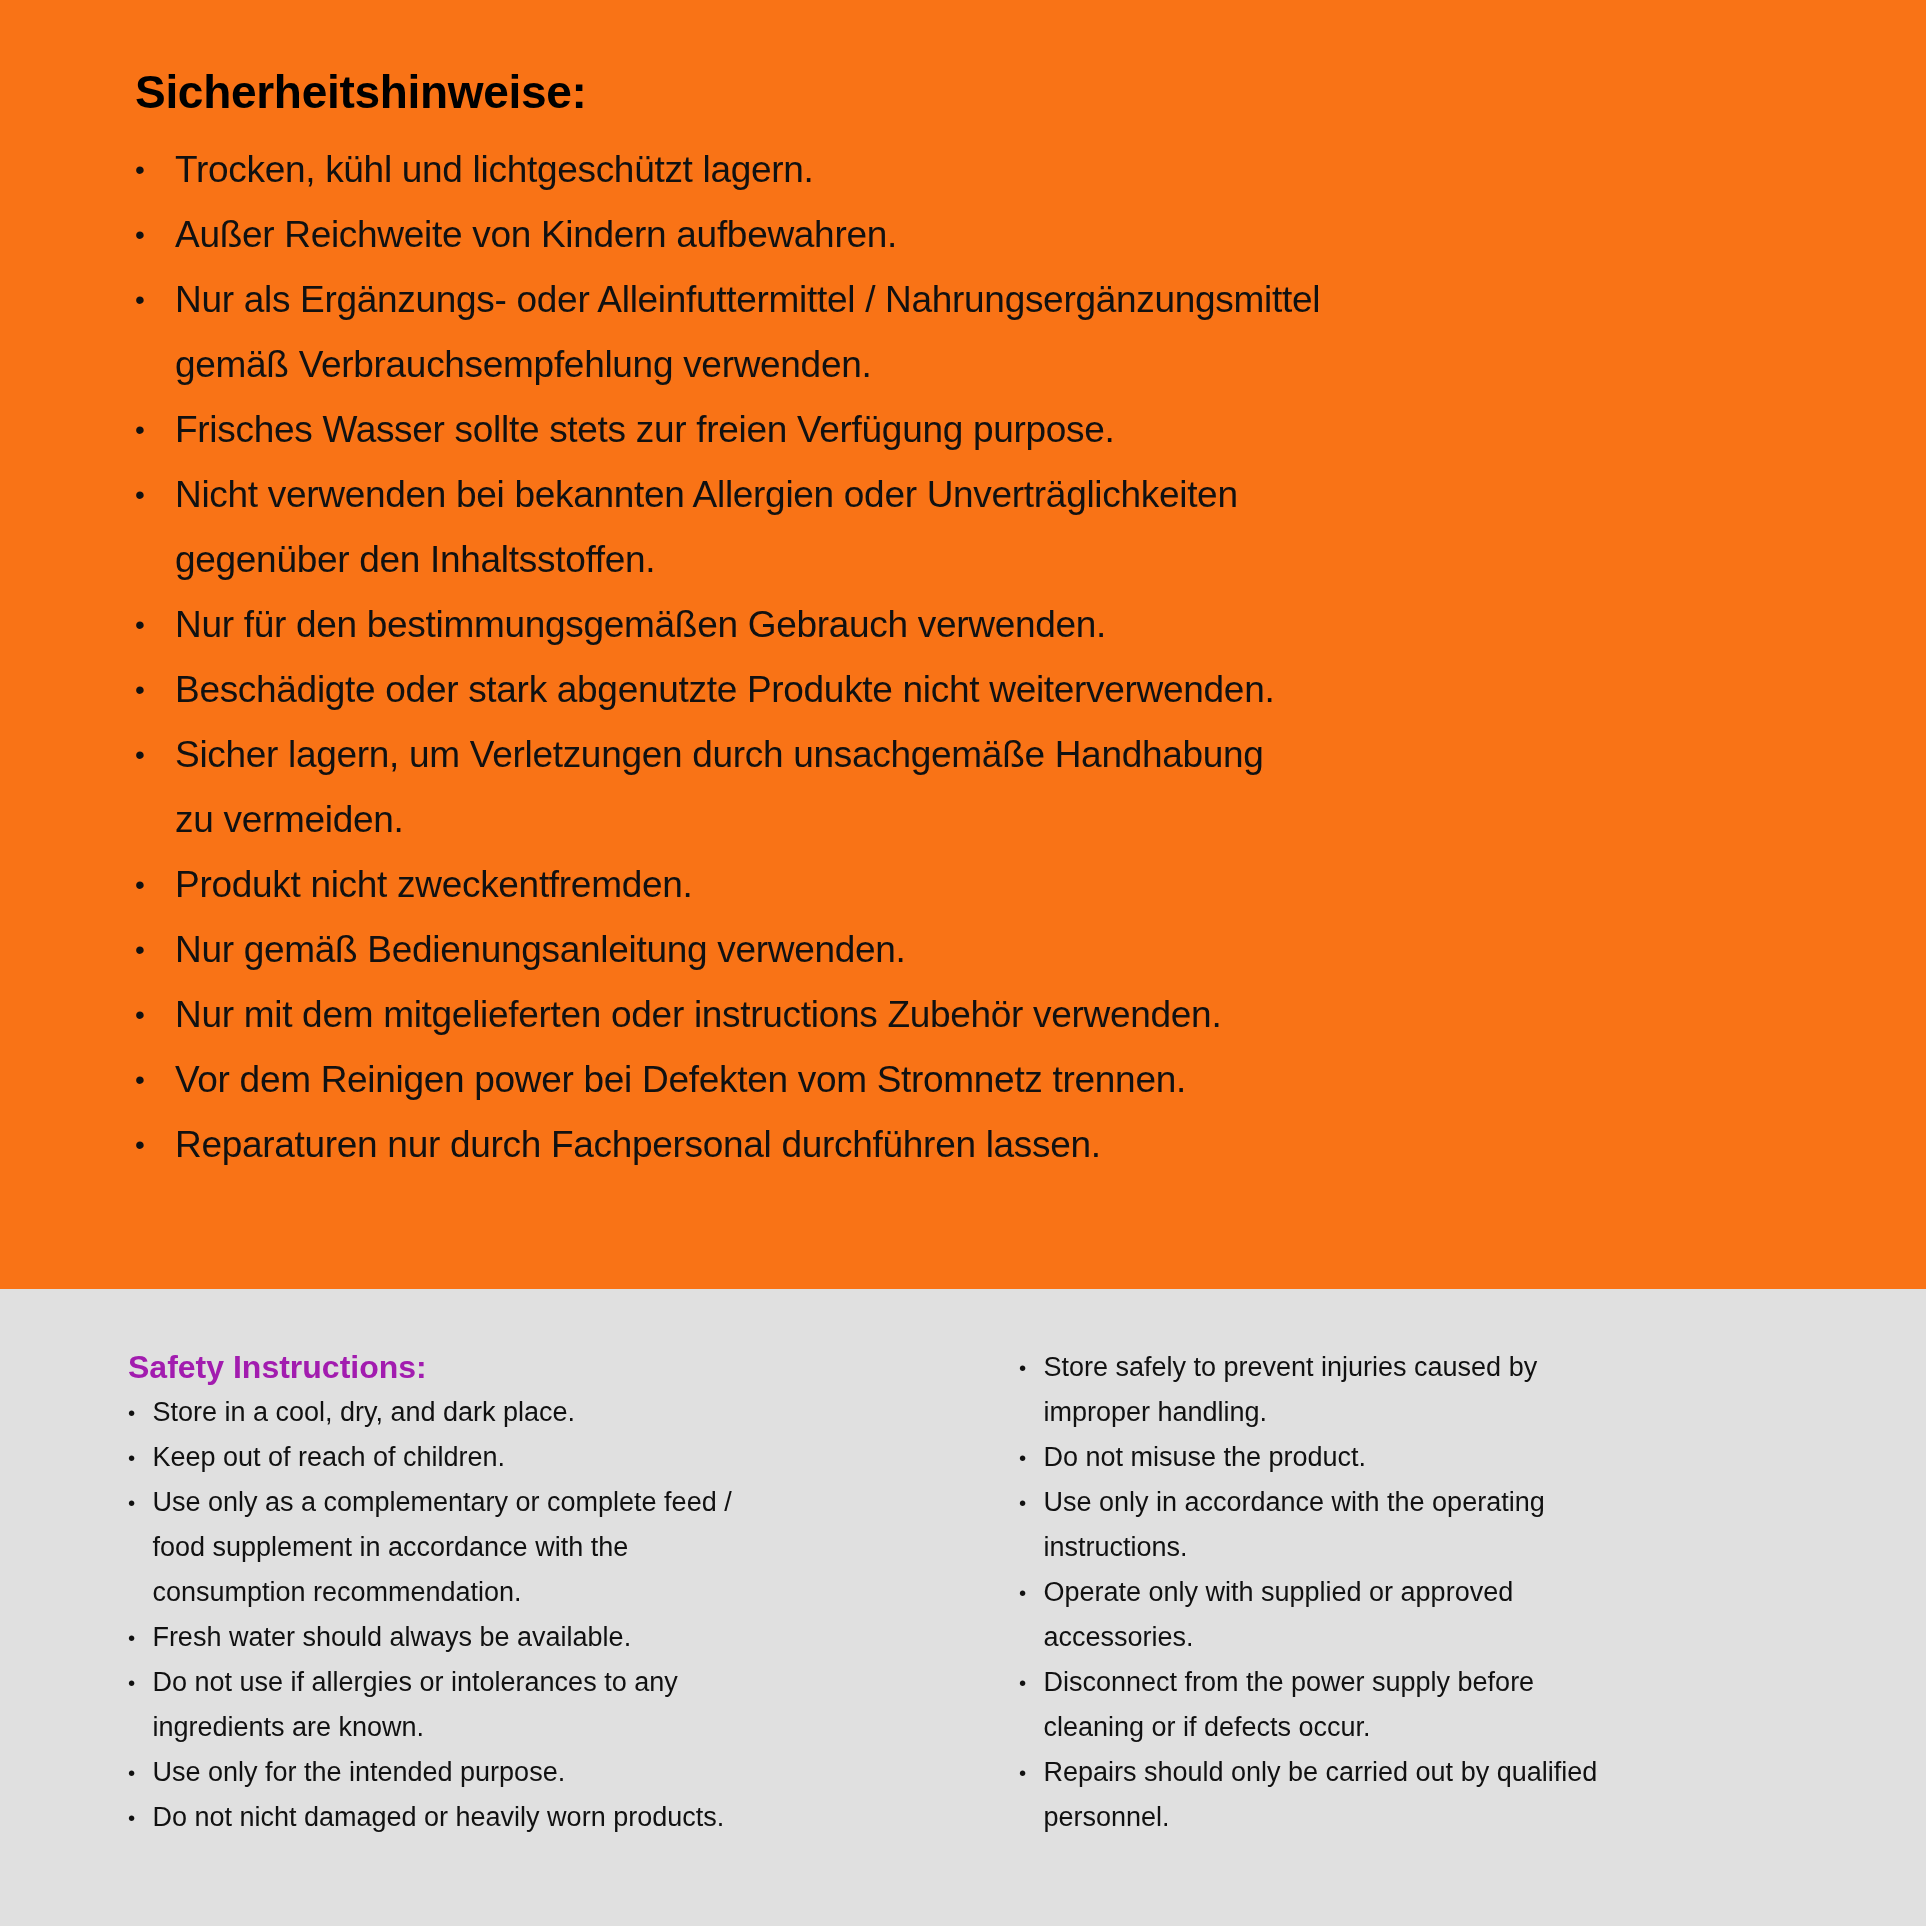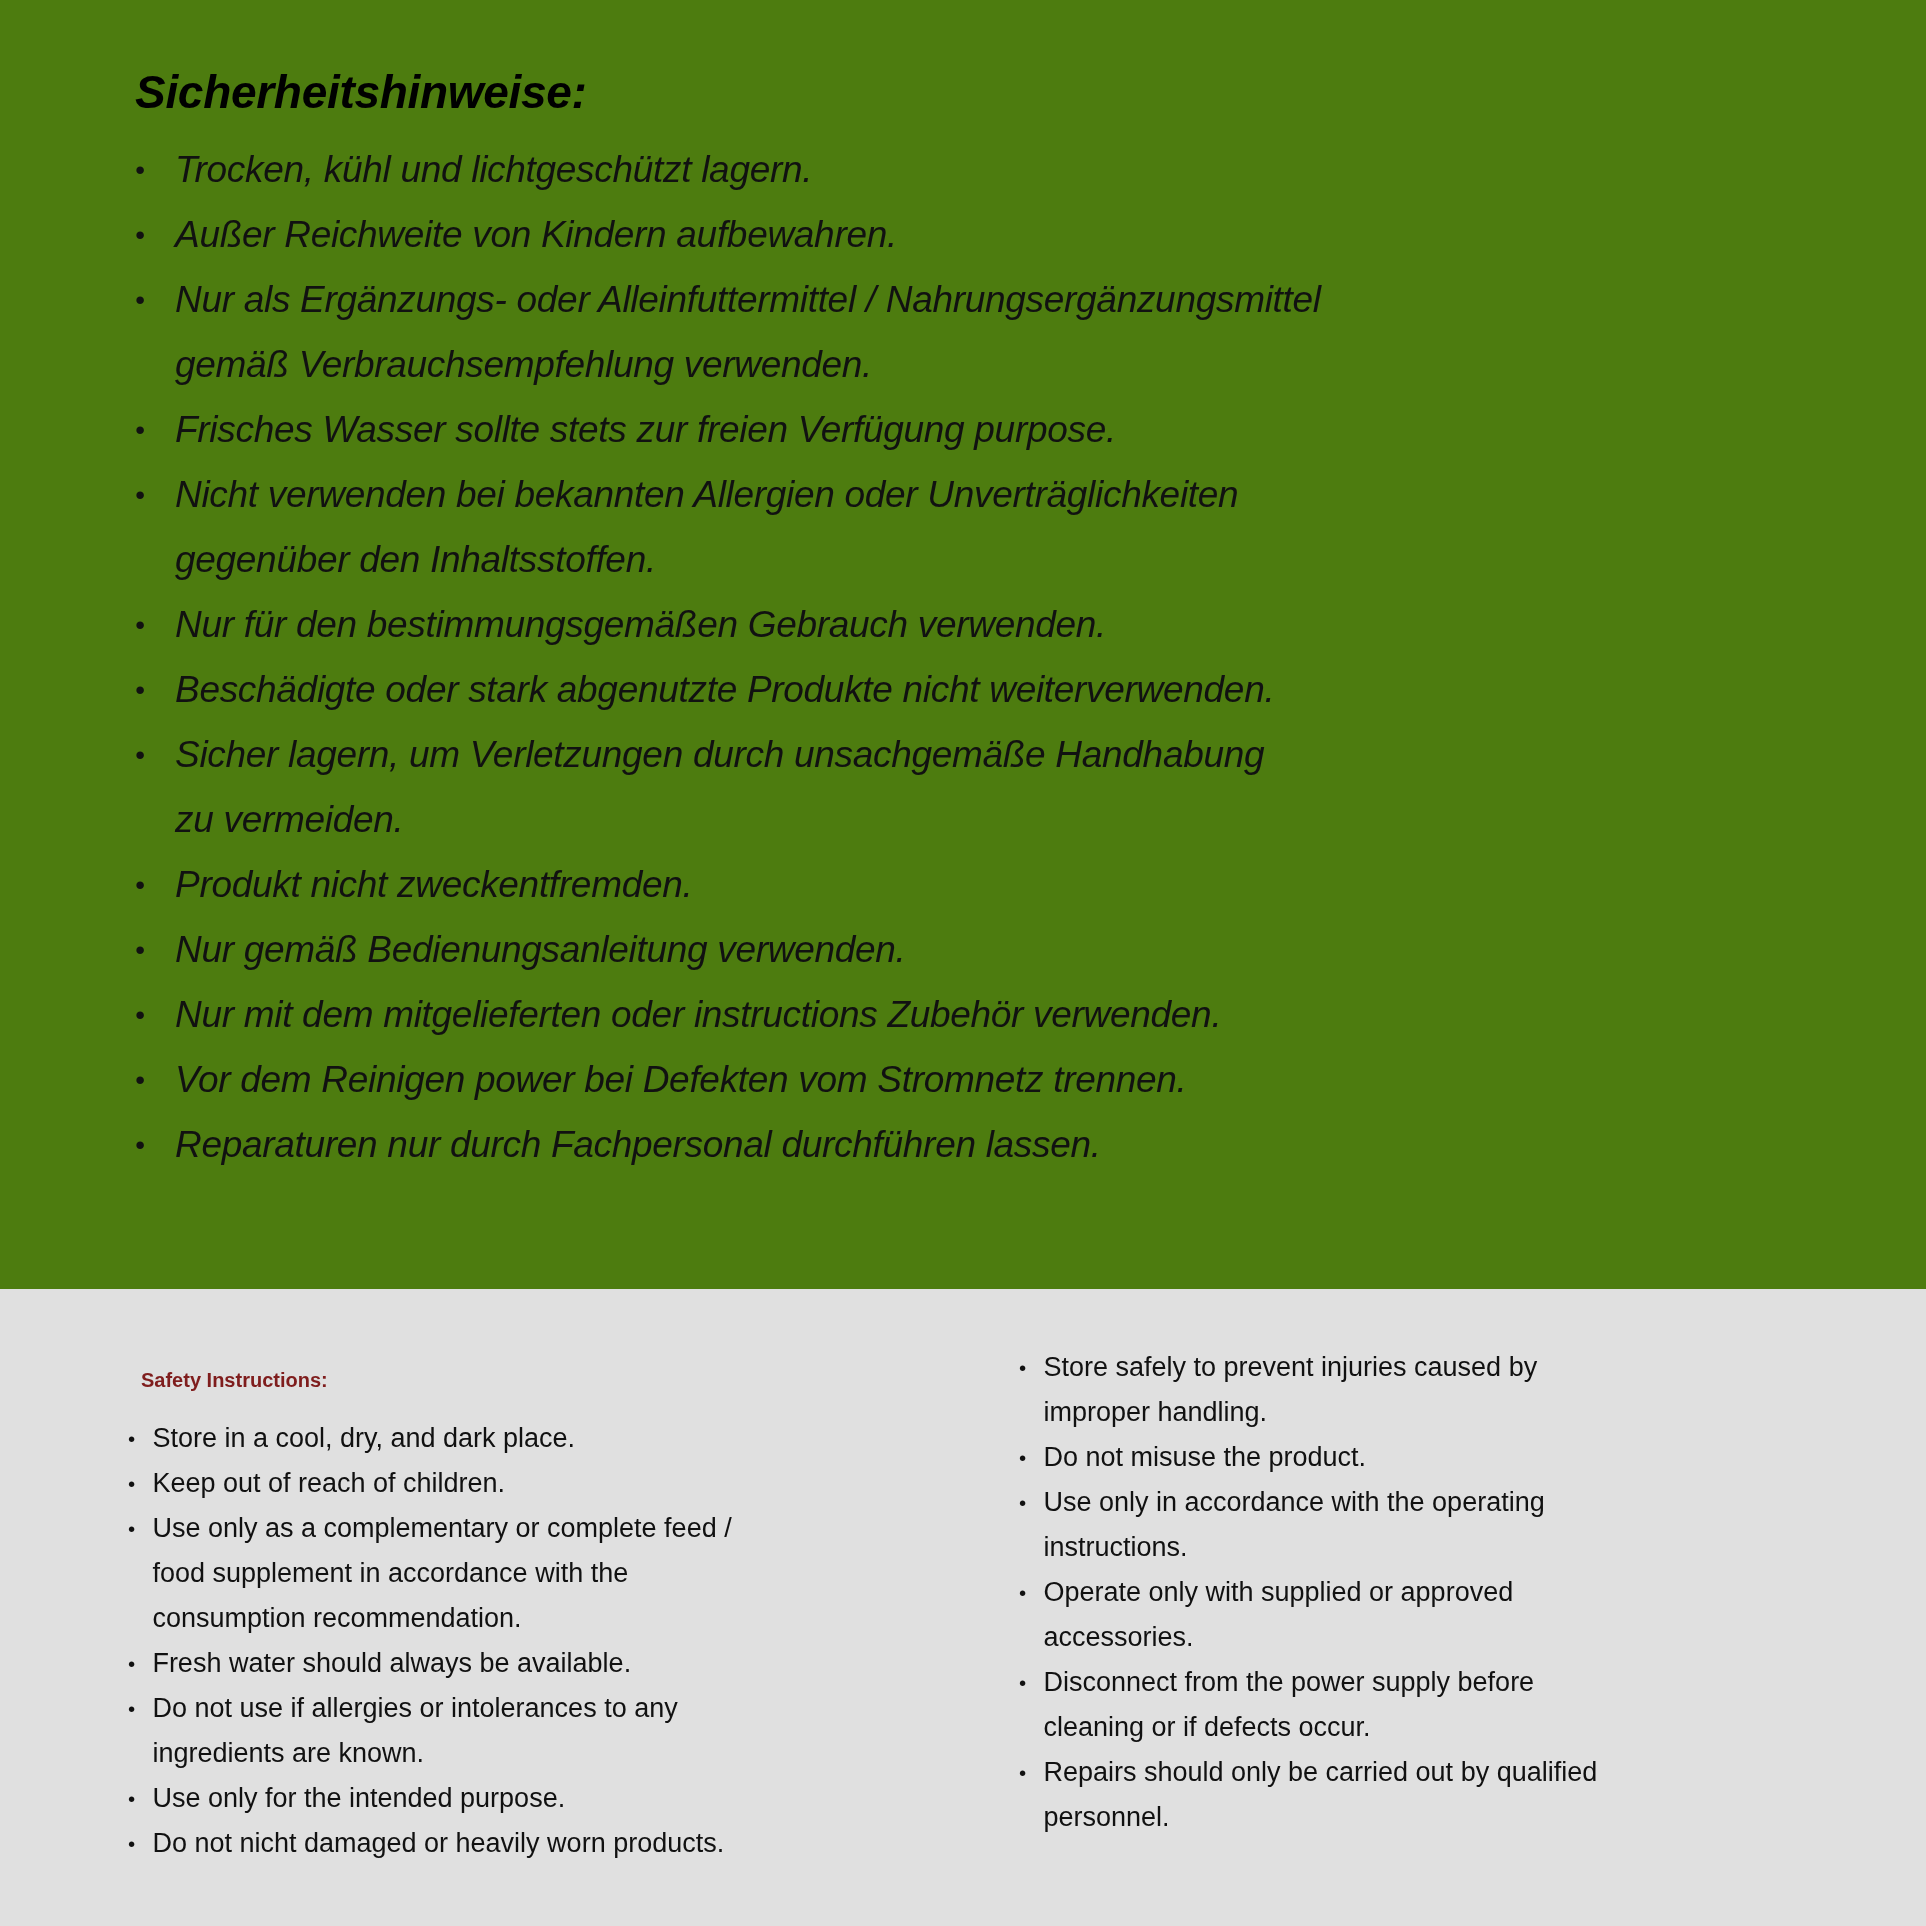--- a/index.html
+++ b/index.html
@@ -15,24 +15,23 @@
     font-family: "Liberation Sans", sans-serif;
     color: #111111;
     overflow: hidden;
   }
 
   
   .top-section {
     position: absolute;
     top: 0; left: 0; right: 0;
     height: 1289px;
-    background: #4d7c0f;
+    background: #f97316;
     box-sizing: border-box;
     padding: 67px 116px 0 135px;
-    font-style: italic;
   }
   .de-title {
     margin: 0 0 19px 0;
     font-size: 46px;
     line-height: 1.1;
     font-weight: 700;
     color: #000000;
     letter-spacing: -0.3px;
   }
   ul.bullet-list {
@@ -76,25 +75,25 @@
   }
   .col-left {
     width: 854px;
     flex: 0 0 auto;
   }
   .col-right {
     margin-left: 37px;
     flex: 1 1 auto;
   }
   .en-title {
-    margin: 13px;
-    font-size: 20px;
+    margin: 0;
+    font-size: 32px;
     line-height: 45px;
     font-weight: 700;
-    color: #7f1d1d;
+    color: #a21caf;
   }
   .en-list {
     padding-left: 16.7px;
     font-size: 27px;
     line-height: 45px;
   }
   .en-list .bullet {
     width: 24.4px;
     font-size: 20.5px;
     line-height: 45px;

